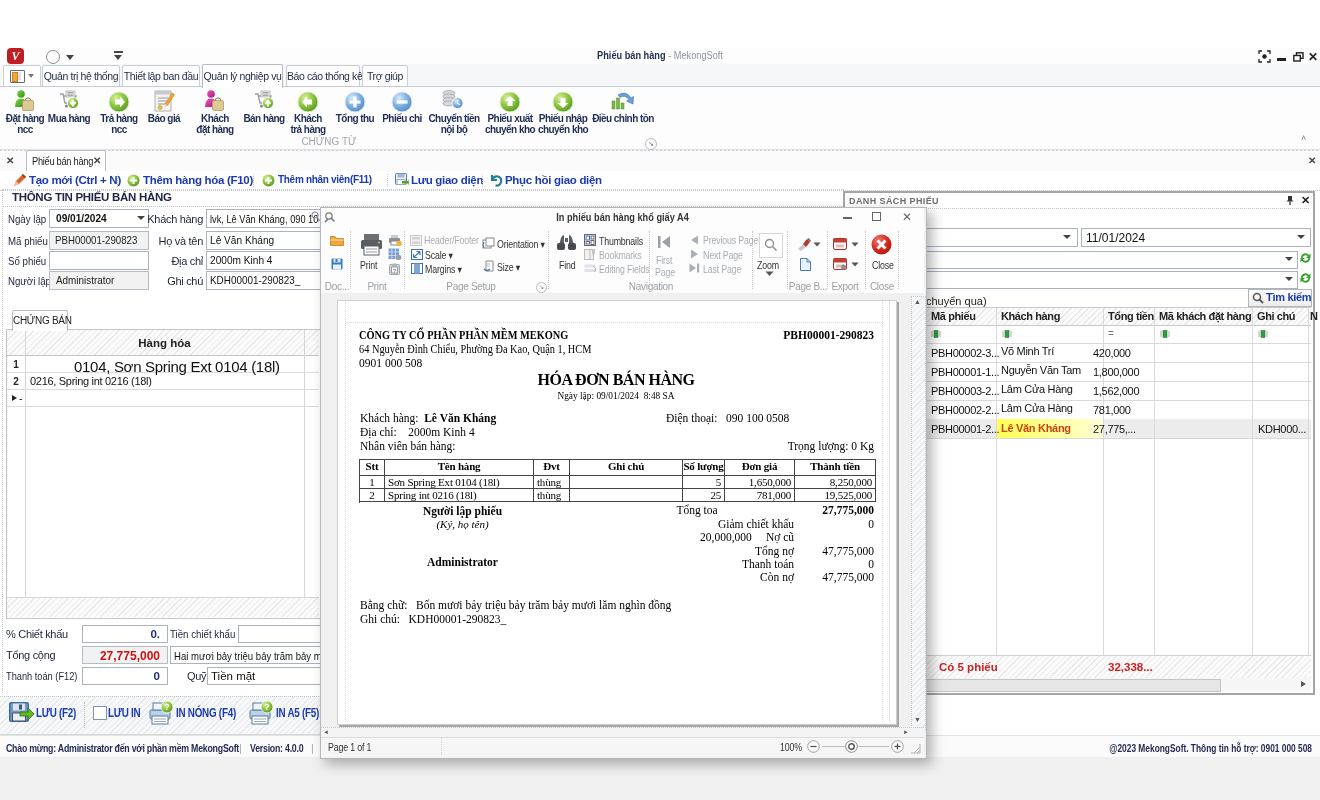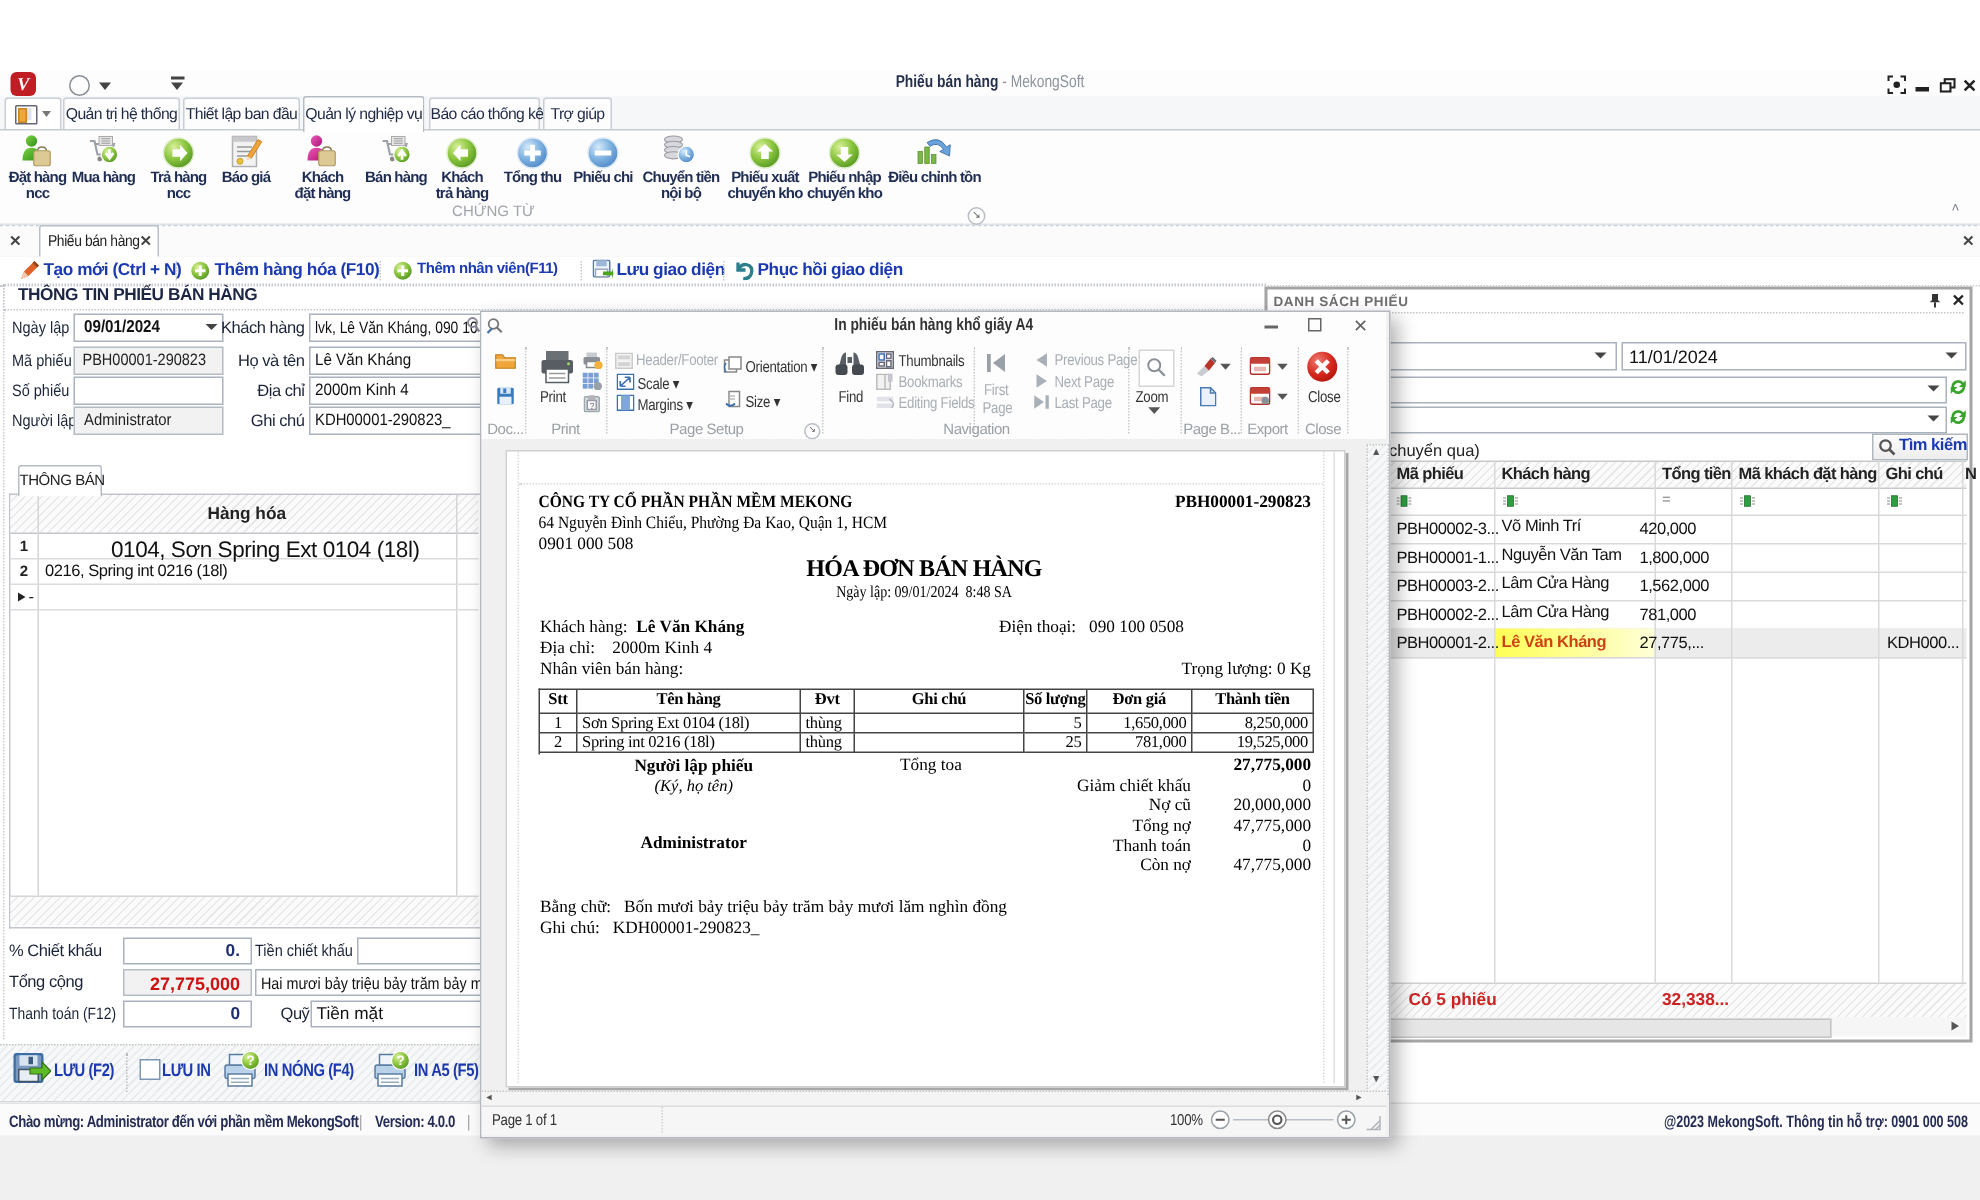--- a/index.html
+++ b/index.html
@@ -282,21 +282,21 @@
 <div class="fld" style="left:206px;top:251px;width:116px;height:17px;"></div>
 <div class="ab" style="left:210px;top:254px;font-size:11px;color:#111;white-space:nowrap;transform:scaleX(0.92);transform-origin:0 50%;">2000m Kinh 4</div>
 
 <div class="ab" style="left:8px;top:275px;font-size:11px;white-space:nowrap;transform:scaleX(0.88);transform-origin:0 50%;">Người lập</div>
 <div class="fldg" style="left:49px;top:271px;width:98px;height:17px;"></div>
 <div class="ab" style="left:56px;top:274px;font-size:11px;color:#222;white-space:nowrap;transform:scaleX(0.9);transform-origin:0 50%;">Administrator</div>
 <div class="ab" style="left:120px;top:275px;width:83px;text-align:right;font-size:11px;letter-spacing:-0.3px;white-space:nowrap;">Ghi chú</div>
 <div class="fld" style="left:206px;top:271px;width:116px;height:17px;"></div>
 <div class="ab" style="left:210px;top:274px;font-size:11px;color:#111;white-space:nowrap;transform:scaleX(0.9);transform-origin:0 50%;">KDH00001-290823_</div>
 
-<div class="ab" style="left:12px;top:310px;width:54px;height:19px;background:#fff;border:1px solid #b6bcc4;border-bottom:1px solid #fff;border-radius:2px 2px 0 0;text-align:center;line-height:19px;color:#222;z-index:2;font-size:10px;letter-spacing:-0.3px;white-space:nowrap;">THÔNG BÁN</div>
+<div class="ab" style="left:12px;top:310px;width:54px;height:19px;background:#fff;border:1px solid #b6bcc4;border-bottom:1px solid #fff;border-radius:2px 2px 0 0;text-align:center;line-height:19px;color:#222;z-index:2;font-size:10px;letter-spacing:-0.3px;white-space:nowrap;">CHỨNG BÁN</div>
 <div class="ab" style="left:6px;top:329px;width:313px;height:288px;background:#fff;border:1px solid #c2c6cc;border-right:none;"></div>
 <div class="ab hatch" style="left:7px;top:597px;width:312px;height:19px;border-top:1px solid #d5d5d5;"></div>
 <div class="ab hatch" style="left:7px;top:330px;width:312px;height:25px;border-bottom:1px solid #c2c6cc;"></div>
 <div class="ab" style="left:25px;top:330px;width:1px;height:267px;background:#d5d5d5;"></div>
 <div class="ab" style="left:304px;top:330px;width:1px;height:267px;background:#d5d5d5;"></div>
 <div class="ab b" style="left:25px;top:337px;width:279px;text-align:center;font-size:11.5px;color:#222;">Hàng hóa</div>
 <div class="ab" style="left:7px;top:355px;width:312px;height:17px;border-bottom:1px solid #dcdcdc;"></div>
 <div class="ab" style="left:7px;top:372px;width:312px;height:17px;border-bottom:1px solid #dcdcdc;"></div>
 <div class="ab" style="left:7px;top:389px;width:312px;height:17px;border-bottom:1px solid #dcdcdc;"></div>
 <div class="ab b" style="left:7px;top:359px;width:18px;text-align:center;font-size:10px;color:#222;">1</div>
@@ -796,26 +796,26 @@
 <div class="ivc" style="left:385px;top:489px;width:145px;height:12px;padding-left:3px;">Spring int 0216 (18l)</div>
 <div class="ivc" style="left:534px;top:489px;width:32px;height:12px;padding-left:3px;">thùng</div>
 <div class="ivc" style="left:570px;top:489px;width:112px;height:12px;"></div>
 <div class="ivc" style="left:683px;top:489px;width:38px;height:12px;text-align:right;padding-right:3px;">25</div>
 <div class="ivc" style="left:725px;top:489px;width:66px;height:12px;text-align:right;padding-right:3px;">781,000</div>
 <div class="ivc" style="left:795px;top:489px;width:77px;height:12px;text-align:right;padding-right:3px;">19,525,000</div>
 
 <div class="iv b" style="left:390px;top:505px;width:145px;text-align:center;">Người lập phiếu</div>
 <div class="iv" style="left:390px;top:518px;width:145px;text-align:center;font-style:italic;font-size:11px;">(Ký, họ tên)</div>
 <div class="iv b" style="left:390px;top:556px;width:145px;text-align:center;">Administrator</div>
-<div class="iv" style="left:600px;top:504px;width:194px;text-align:left;">Tổng toa</div>
+<div class="iv" style="left:600px;top:504px;width:194px;text-align:center;">Tổng toa</div>
 <div class="iv b" style="left:700px;top:504px;width:174px;text-align:right;">27,775,000</div>
 <div class="iv" style="left:600px;top:518px;width:194px;text-align:right;">Giảm chiết khấu</div>
 <div class="iv" style="left:700px;top:518px;width:174px;text-align:right;">0</div>
 <div class="iv" style="left:600px;top:531px;width:194px;text-align:right;">Nợ cũ</div>
-<div class="iv" style="left:700px;top:531px;width:174px;text-align:right;">20,000,000</div>
+<div class="iv" style="left:700px;top:531px;width:174px;text-align:left;">20,000,000</div>
 <div class="iv" style="left:600px;top:545px;width:194px;text-align:right;">Tổng nợ</div>
 <div class="iv" style="left:700px;top:545px;width:174px;text-align:right;">47,775,000</div>
 <div class="iv" style="left:600px;top:558px;width:194px;text-align:right;">Thanh toán</div>
 <div class="iv" style="left:700px;top:558px;width:174px;text-align:right;">0</div>
 <div class="iv" style="left:600px;top:571px;width:194px;text-align:right;">Còn nợ</div>
 <div class="iv" style="left:700px;top:571px;width:174px;text-align:right;">47,775,000</div>
 <div class="iv" style="left:360px;top:599px;">Bằng chữ:&nbsp;&nbsp; Bốn mươi bảy triệu bảy trăm bảy mươi lăm nghìn đồng</div>
 <div class="iv" style="left:360px;top:613px;">Ghi chú:&nbsp;&nbsp; KDH00001-290823_</div>
 
 <div class="ab d hatch2" style="left:911px;top:296px;width:13px;height:432px;border:1px dotted #c6c6c6;"></div>

